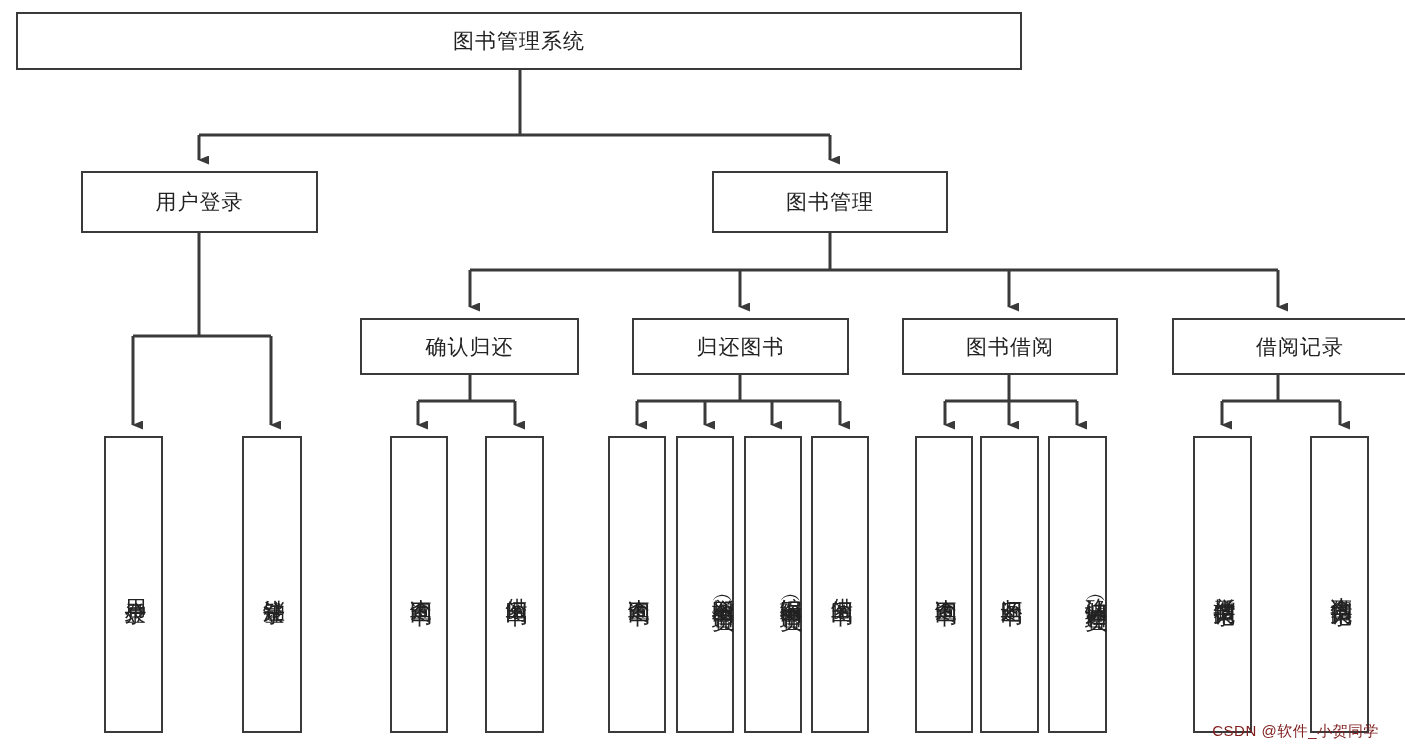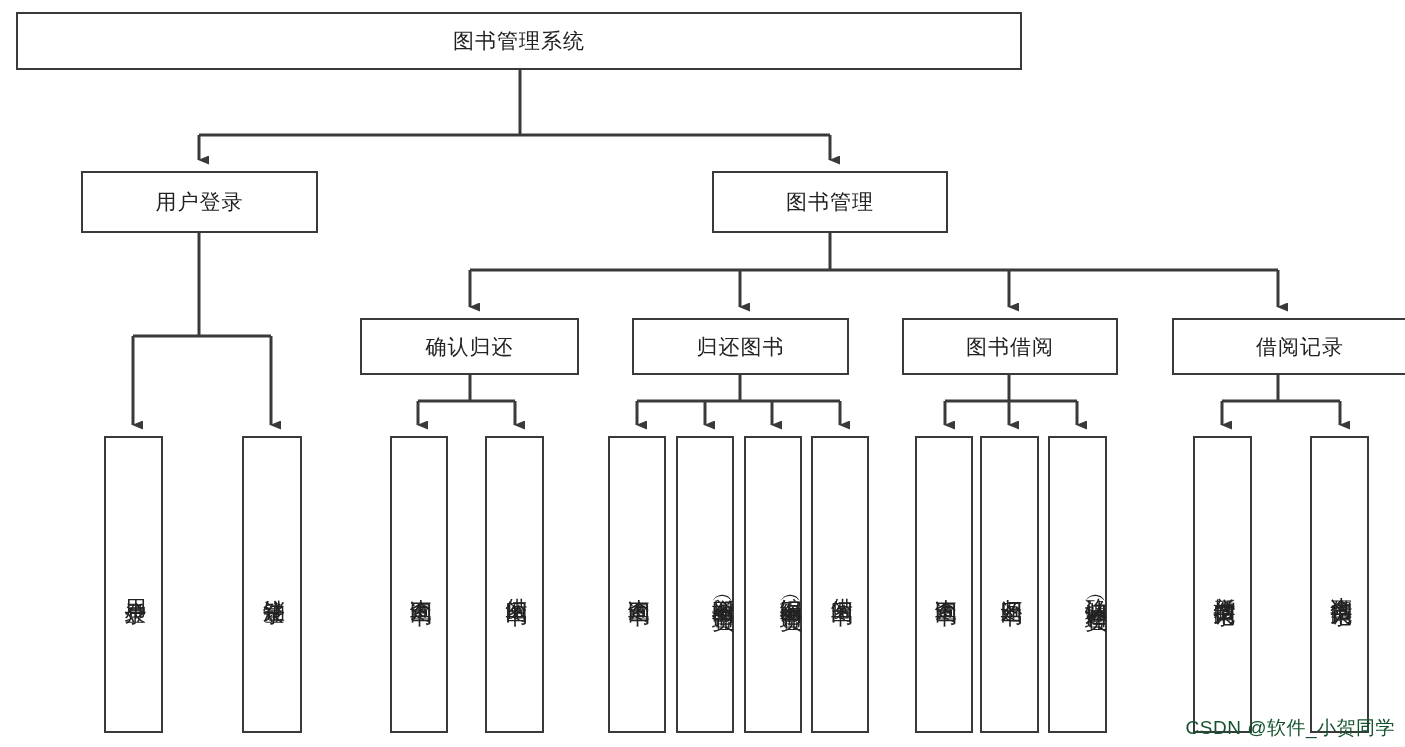--- a/index.html
+++ b/index.html
@@ -53,24 +53,24 @@
   .node.vertical.centered {
     align-items: center;
     padding-top: 0;
   }
   .node-label {
     display: block;
     white-space: nowrap;
   }
   .watermark {
     position: absolute;
-    right: 10px;
+    right: 26px;
     bottom: 6px;
-    font-size: 19px;
-    color: #14532d;
+    font-size: 15px;
+    color: #7f1d1d;
     white-space: nowrap;
     letter-spacing: 0.5px;
   }
 </style>
 </head>
 <body>
 
 <div id="canvas">
 
   <svg class="edges" viewBox="0 0 1405 747">

